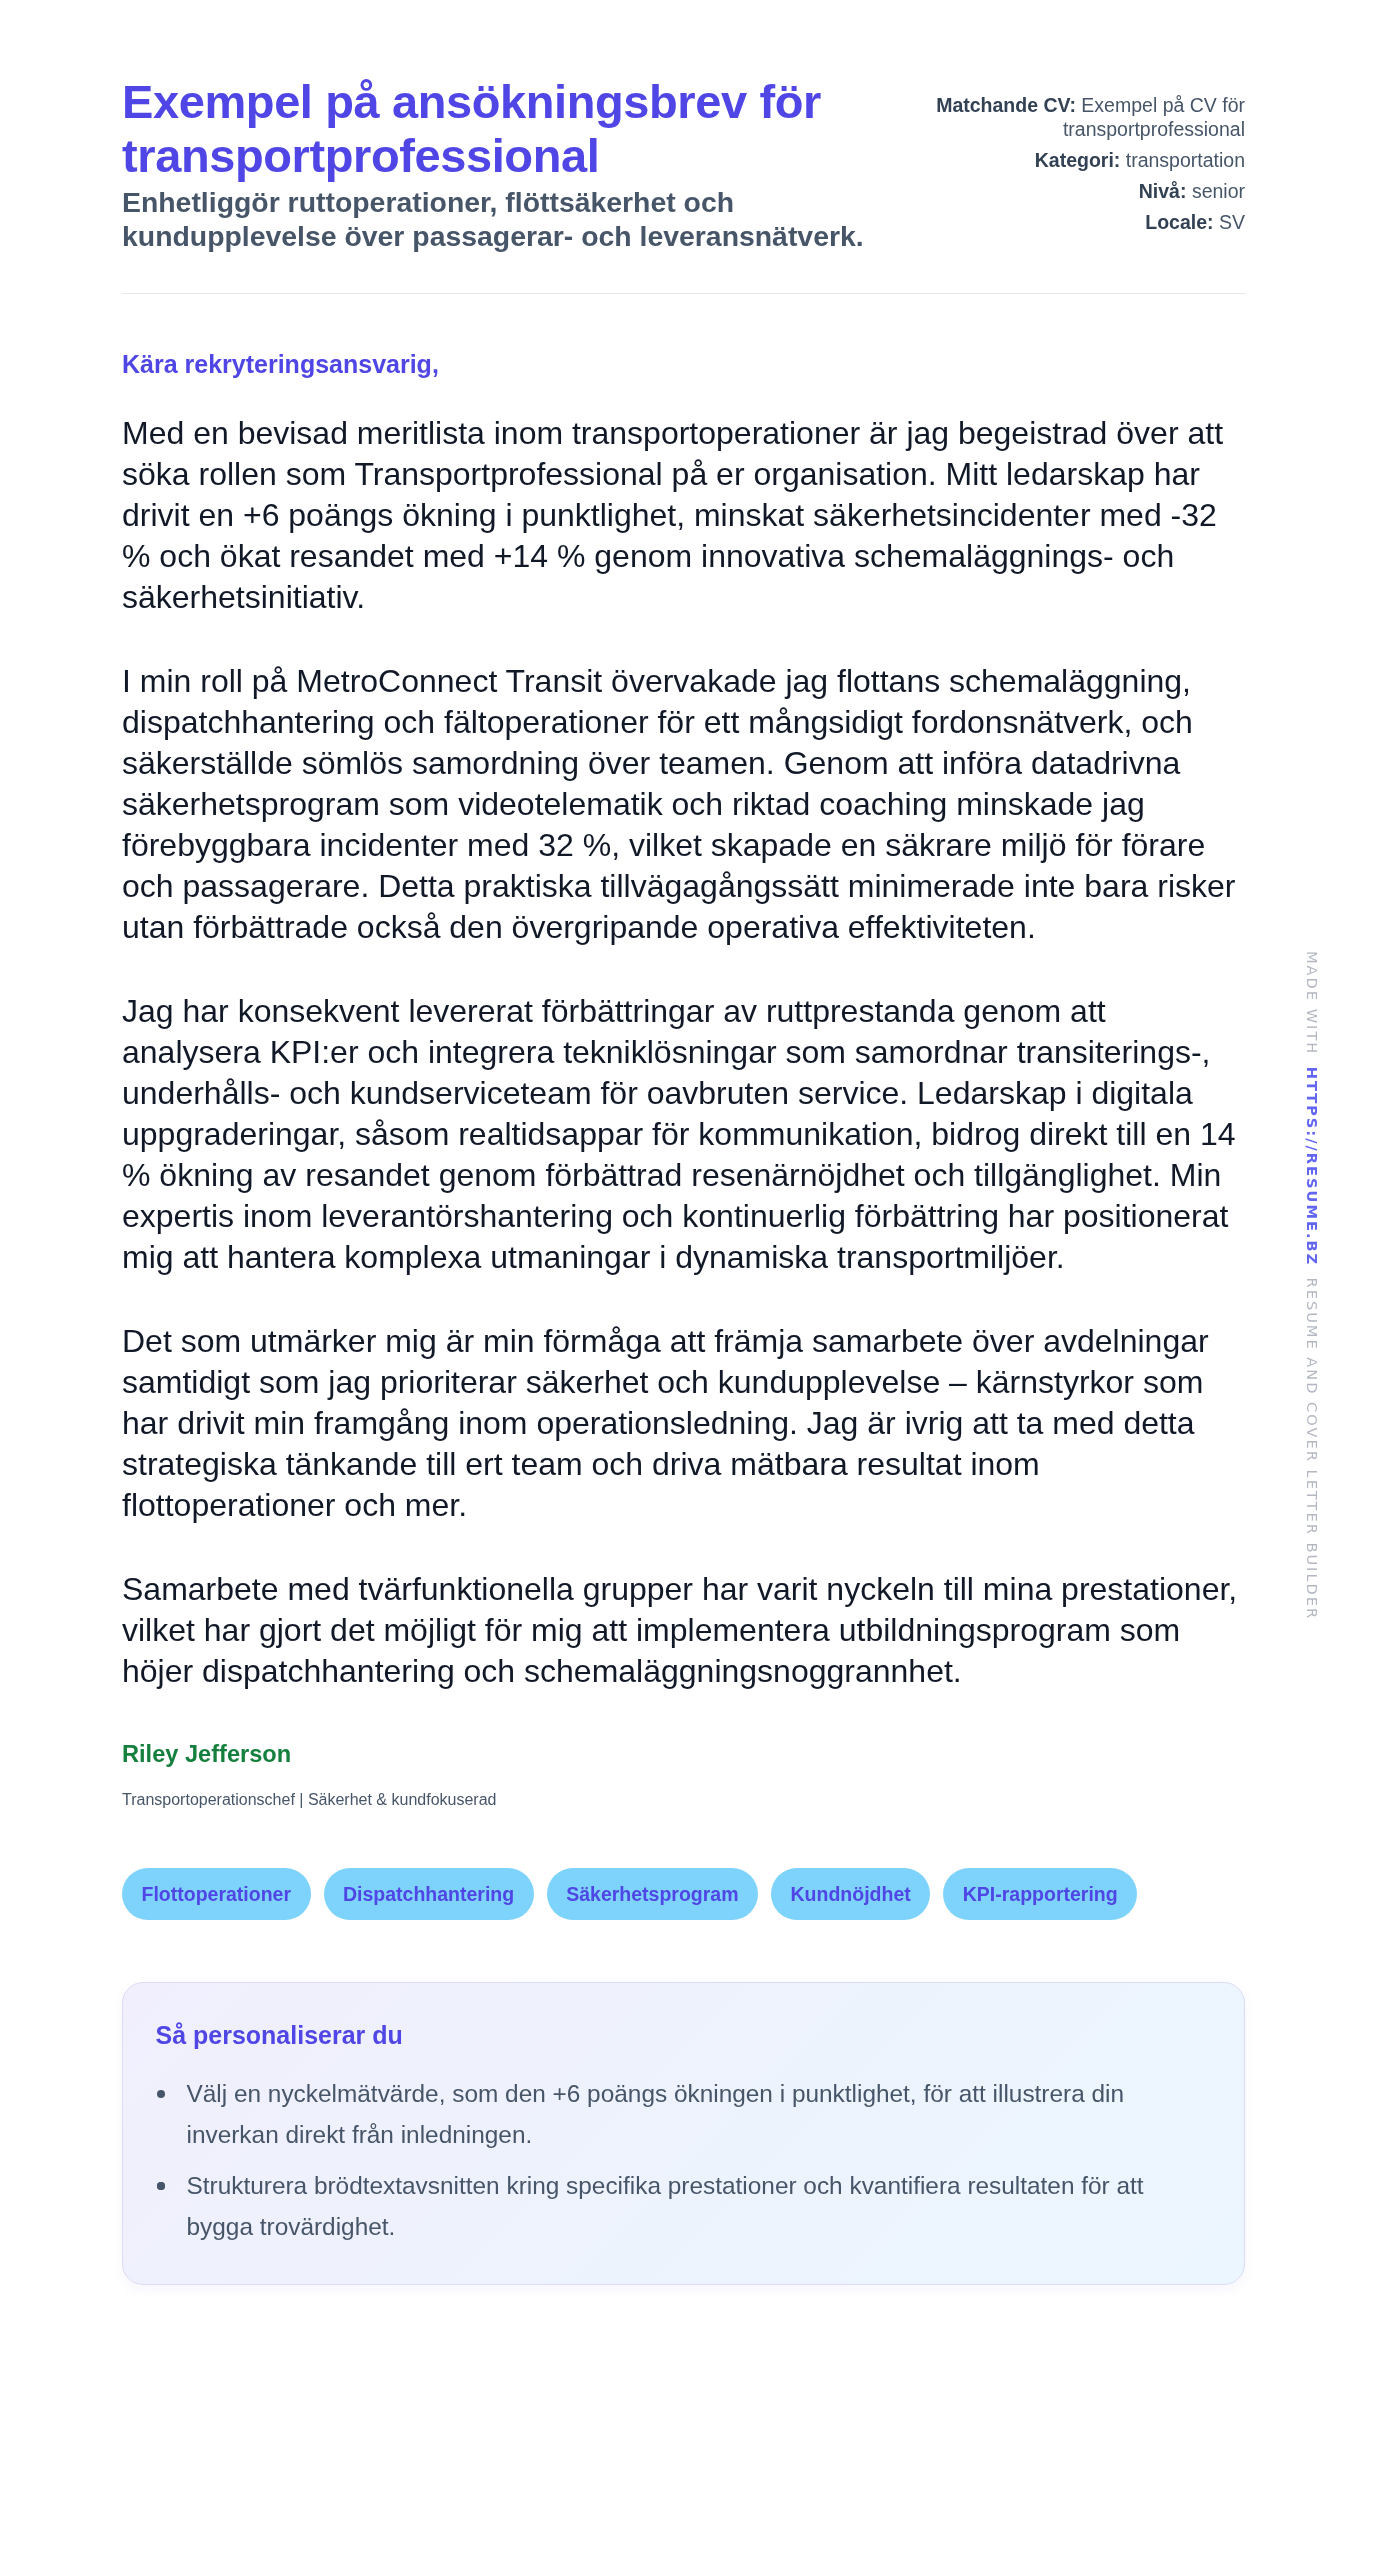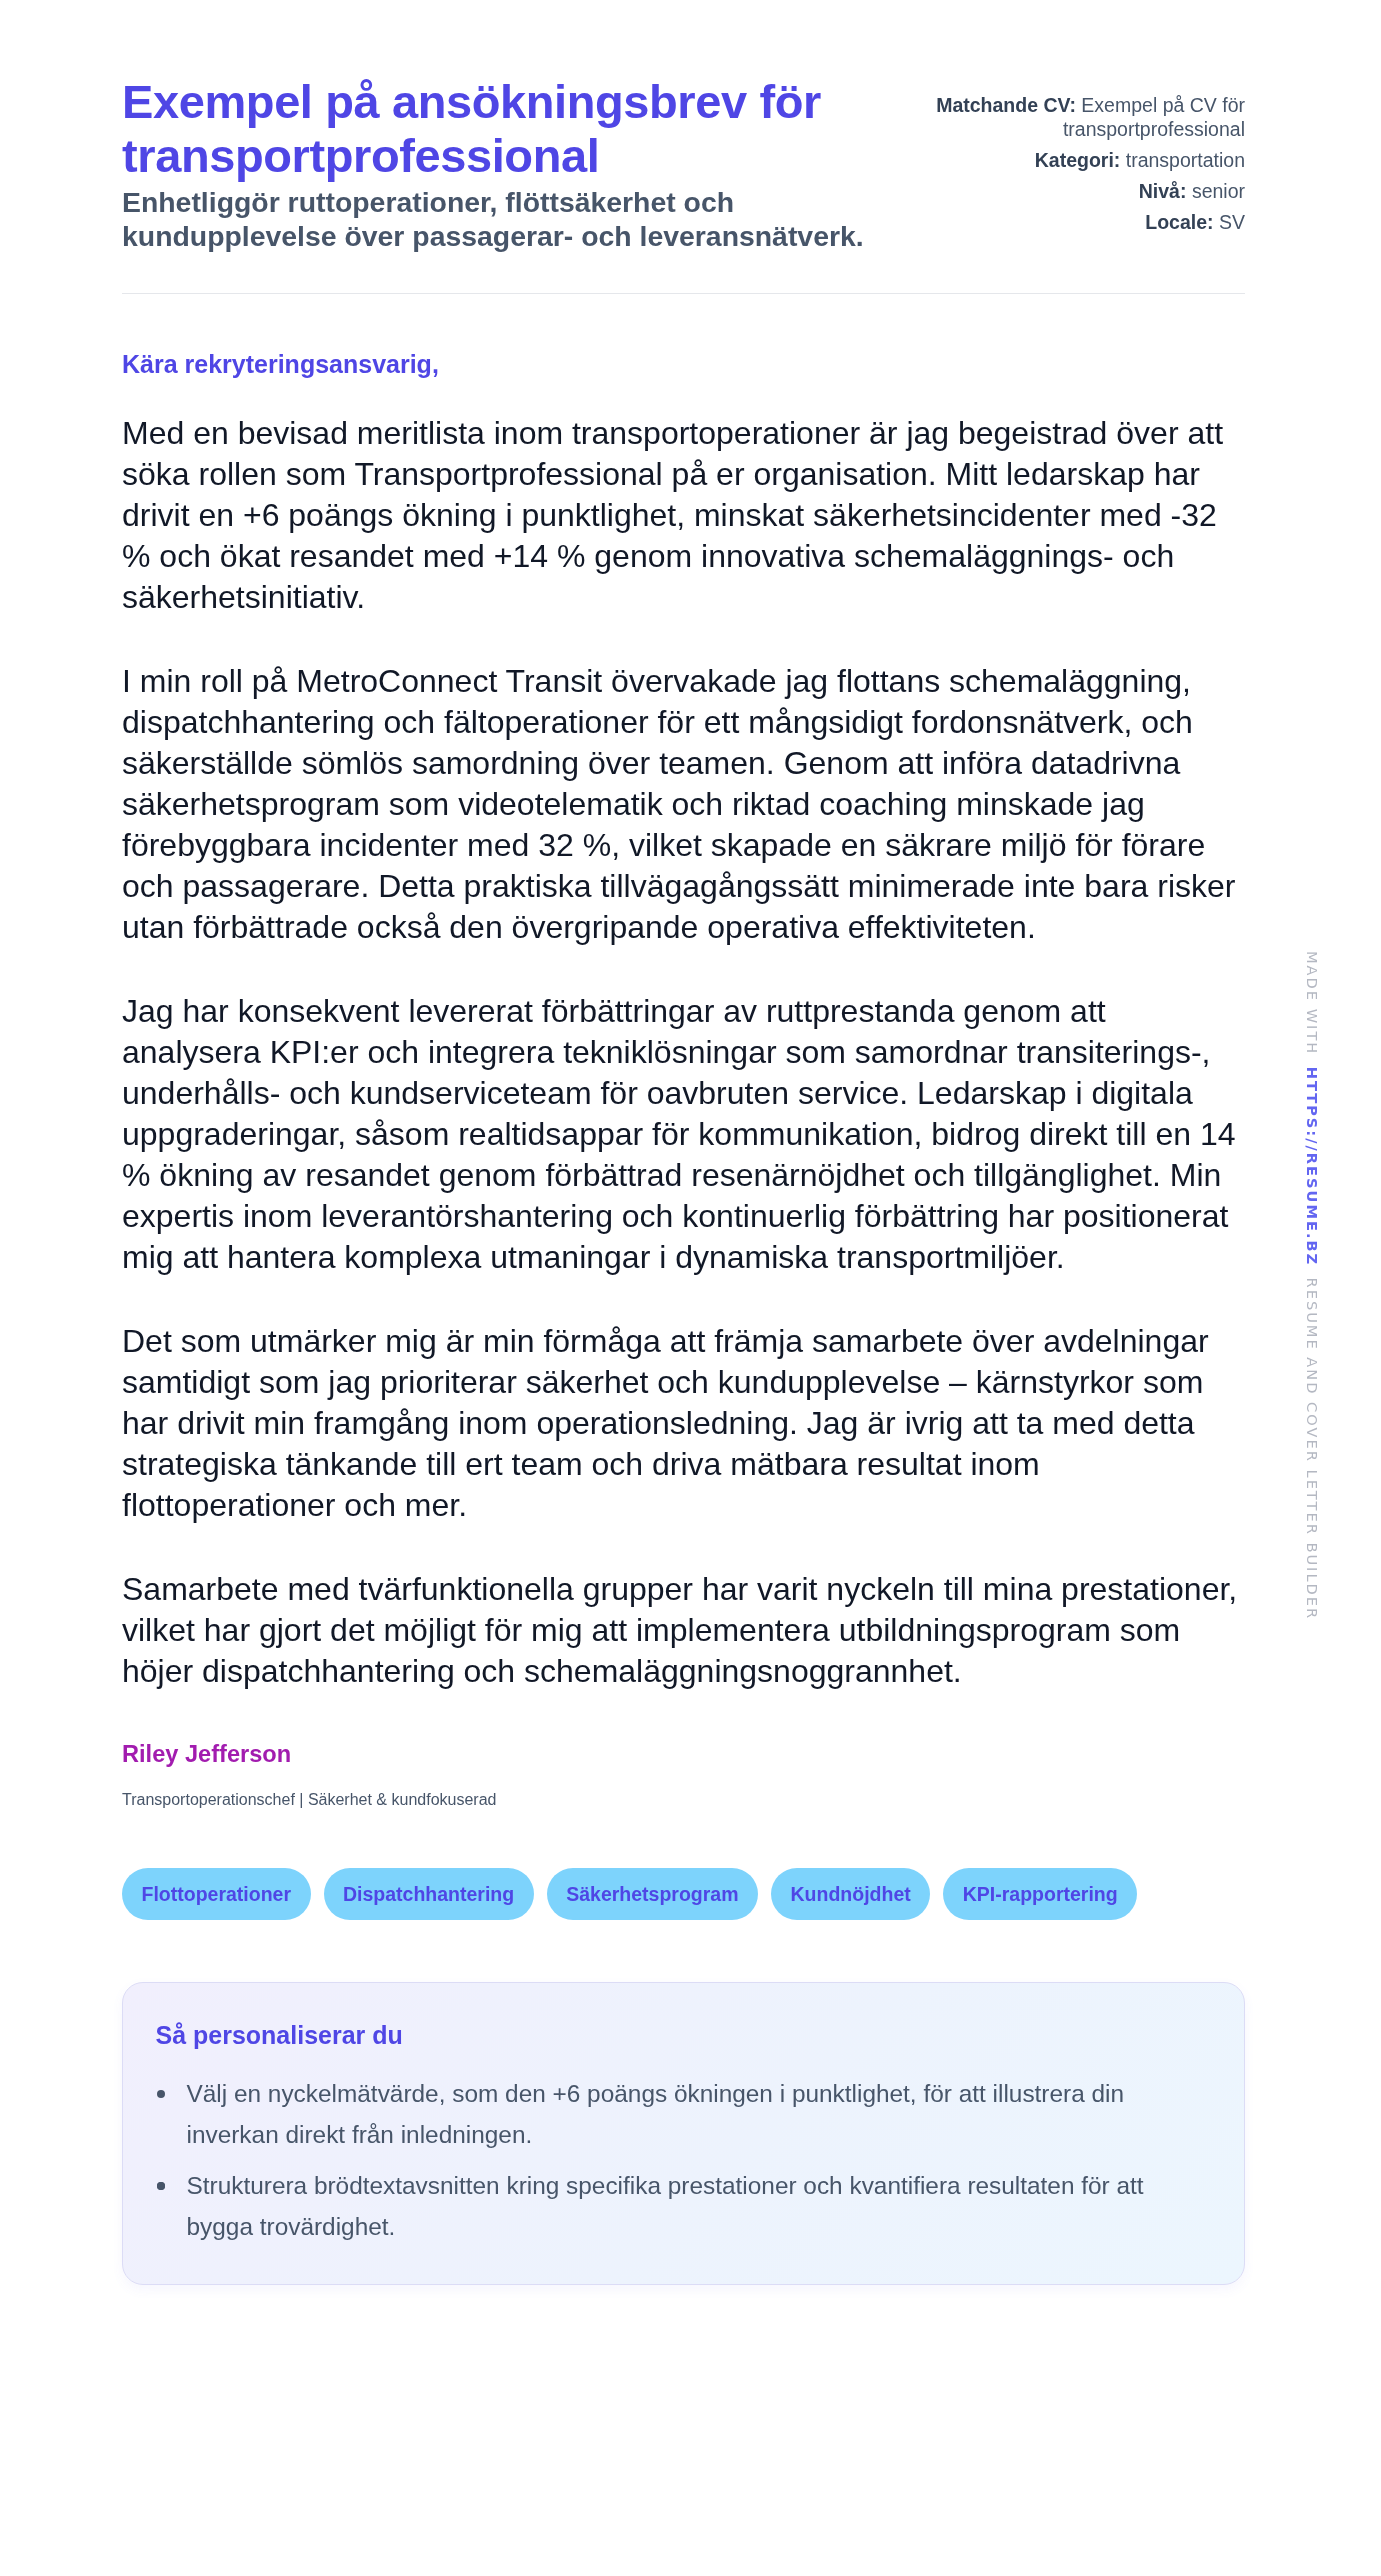--- a/index.html
+++ b/index.html
@@ -26,21 +26,21 @@
 
   .greeting {
     margin-top: 54px; font-size: 25px; font-weight: 700; color: #4f46e5; line-height: 32.5px;
   }
   .body { margin-top: 32.5px; }
   .para {
     font-size: 32px; line-height: 41px; color: #111827; margin-bottom: 43px;
   }
 
   .signature { margin-top: 46px; }
-  .sig-name { font-size: 23.6px; font-weight: 700; color: #a21caf; line-height: 32.5px; }
+  .sig-name { font-size: 23.6px; font-weight: 700; color: #15803d; line-height: 32.5px; }
   .sig-title { font-size: 16px; color: #475569; line-height: 32.5px; margin-top: 13px; }
 
   .chips { margin-top: 52px; display: flex; gap: 13px; }
   .chip {
     height: 52px; padding: 0 19.5px; border-radius: 26px; background: #7dd3fc;
     color: #4f46e5; font-size: 19.5px; font-weight: 700; display: flex; align-items: center;
   }
 
   .tips {
     margin-top: 62px; border: 1.6px solid #dcdcf6; border-radius: 21px;

